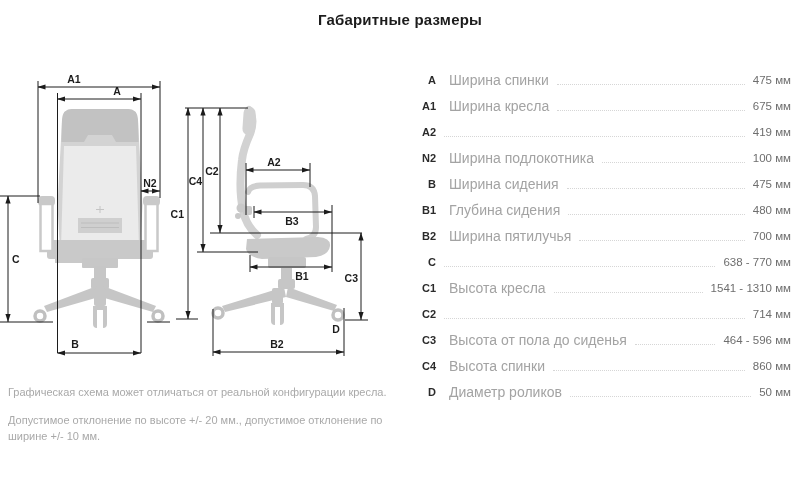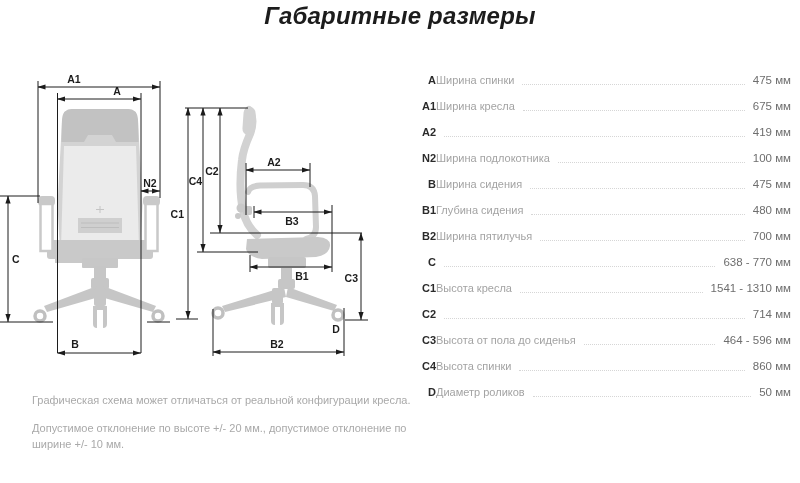--- a/index.html
+++ b/index.html
@@ -2,53 +2,53 @@
 <html><head>
 <meta charset="utf-8">
 <style>
   * { box-sizing: border-box; }
   html,body { margin:0; padding:0; }
   body {
     width:800px; height:483px; position:relative; overflow:hidden;
     background:#ffffff; font-family:"Liberation Sans", sans-serif;
   }
   .page-title {
-    position:absolute; top:2px; left:0; width:100%;
-    text-align:center; font-size:24px; font-weight:700; color:#1c1c1c;
-    margin:0; letter-spacing:.2px;font-style:italic;
+    position:absolute; top:11px; left:0; width:100%;
+    text-align:center; font-size:15px; font-weight:700; color:#1c1c1c;
+    margin:0; letter-spacing:.2px;
   }
   svg.diagram { position:absolute; left:0; top:55px; width:405px; height:320px; }
   svg.diagram .dim { stroke:#1c1c1c; stroke-width:1; }
   svg.diagram text {
     font-family:"Liberation Sans", sans-serif;
     font-size:10.5px; font-weight:700; fill:#1c1c1c;
   }
   .specs {
     position:absolute; left:419px; top:67px; width:372px;
   }
   .spec-row {
     display:flex; align-items:center; height:26px; width:100%;
   }
   .spec-letter {
     width:17px; flex:0 0 17px; text-align:right;
     font-size:11px; font-weight:700; color:#2b2b2b;
   }
   .spec-label {
-    font-size:11px; color:#a3a3a3; white-space:nowrap;
+    margin-left:13px; font-size:14px; color:#a3a3a3; white-space:nowrap;
   }
   .spec-dots {
     flex:1 1 auto; height:1px; border-bottom:1.6px dotted #d6d6d6;
     margin:0 8px; position:relative; top:4px; min-width:10px;
   }
   .spec-value {
     font-size:11.5px; color:#6e6e6e; white-space:nowrap; text-align:left;
   }
   .disclaimer {
-    position:absolute; left:8px; top:392px; width:382px;
-    font-size:11px; line-height:1.5; color:#a9a9a9;margin-left:24px;
+    position:absolute; left:8px; top:384px; width:382px;
+    font-size:11px; line-height:1.5; color:#a9a9a9;
   }
   .disclaimer p { margin:0 0 11px 0; }
 </style>
 </head>
 <body>
 
 <h1 class="page-title">Габаритные размеры</h1>
 
 <svg class="diagram" viewBox="0 55 405 320" xmlns="http://www.w3.org/2000/svg">
   <defs>

